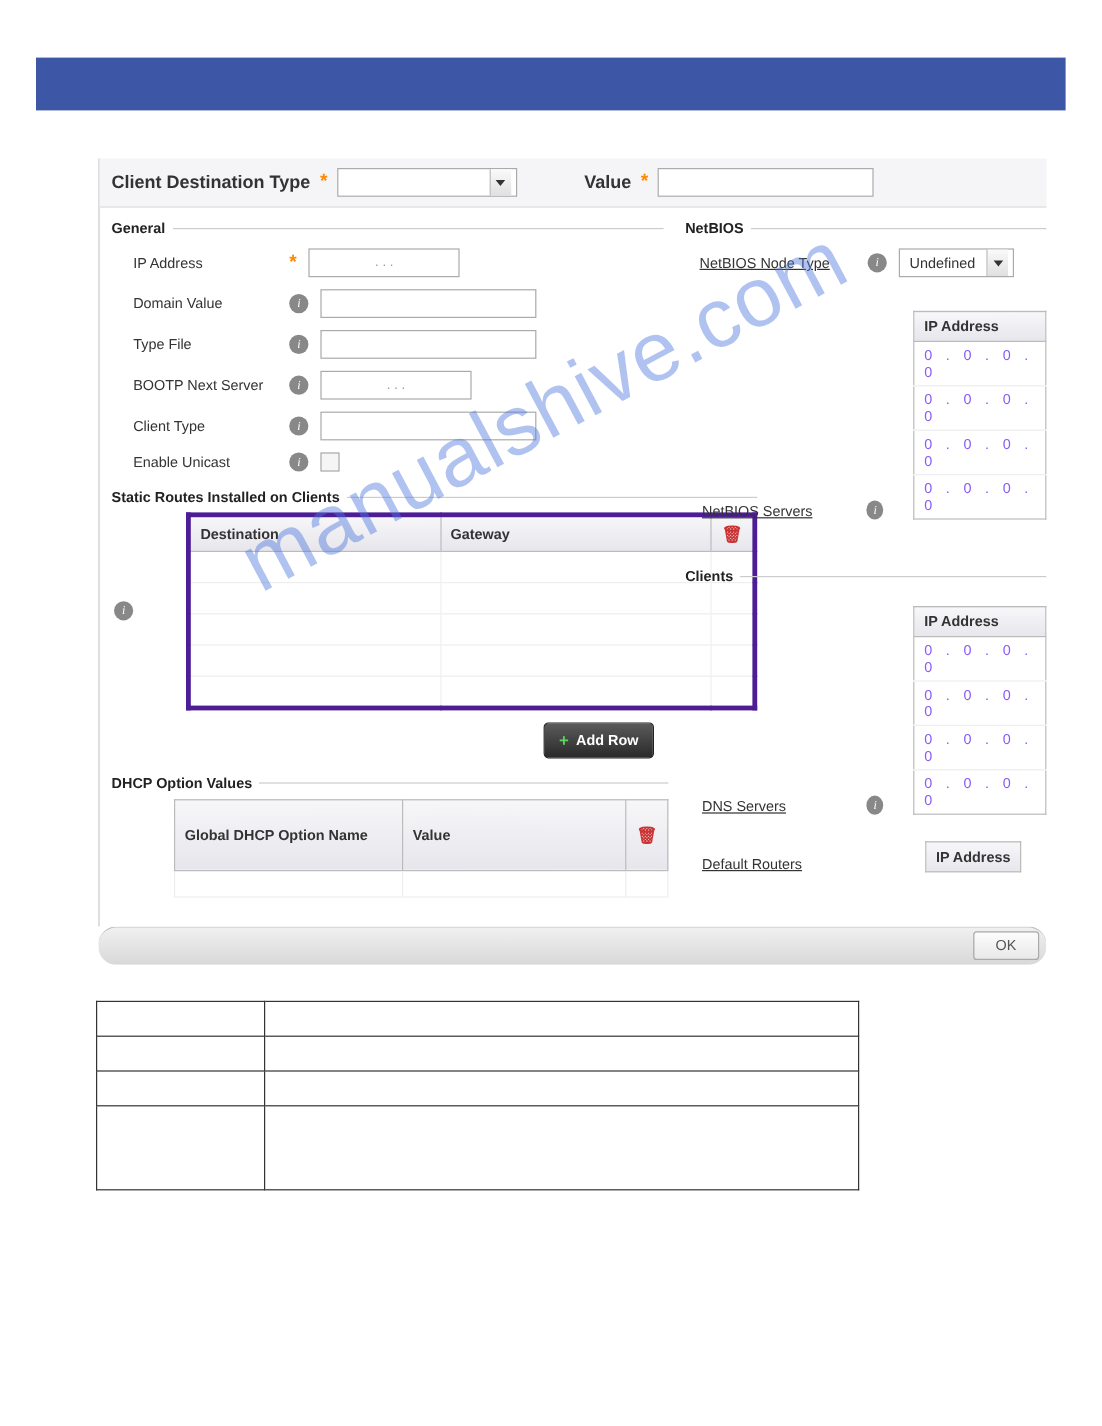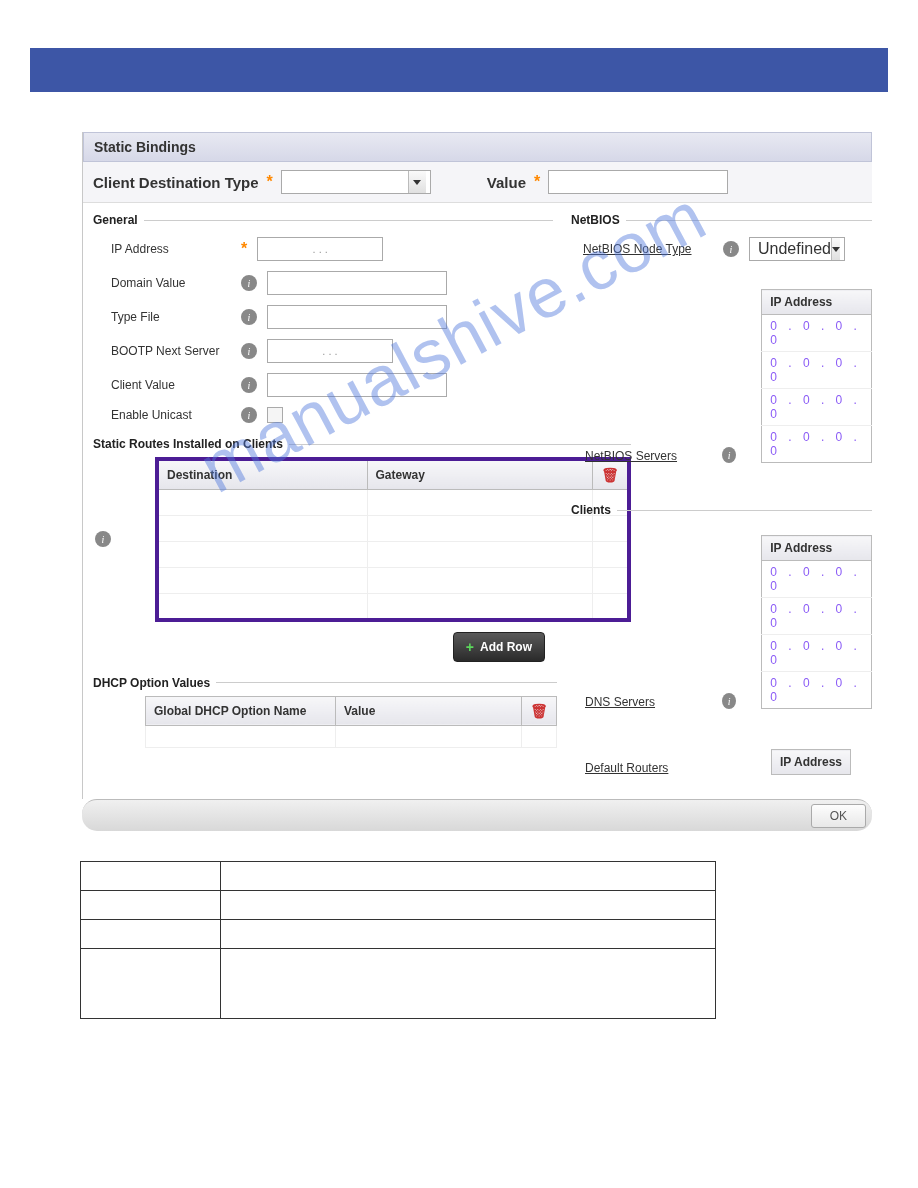--- a/index.html
+++ b/index.html
@@ -3,21 +3,21 @@
 <meta charset="utf-8">
 <style>
   * { box-sizing: border-box; margin: 0; padding: 0; }
   body { font-family: Arial, Helvetica, sans-serif; font-size: 12px; color: #333; background: #fff; width: 918px; }
   .top-bar { background: #3d56a6; height: 44px; margin: 48px 30px 0 30px; }
   .panel { margin: 40px 0 0 82px; width: 790px; border-left: 1px solid #c8c8c8; position: relative; }
   .panel-title { background: linear-gradient(#e8e9f2, #d6d8e8); border: 1px solid #c0c4d8; padding: 6px 10px; font-weight: bold; font-size: 14px; color: #333; }
   .header-row { background: #f5f5f8; border-bottom: 1px solid #ddd; padding: 8px 10px; display: flex; align-items: center; gap: 8px; }
   .header-label { font-weight: bold; font-size: 15px; color: #333; }
   .req { color: #ff8800; font-size: 16px; font-weight: bold; }
-  .dropdown { border: 1px solid #aaa; background: #fff; height: 24px; display: inline-flex; align-items: center; justify-content: space-between; padding: 0 4px 0 8px; font-size: 16px; }
+  .dropdown { border: 1px solid #aaa; background: #fff; height: 24px; display: inline-flex; align-items: center; justify-content: space-between; padding: 0 4px 0 8px; font-size: 12px; }
   .dropdown .caret { background: linear-gradient(#fafafa,#e0e0e0); border-left: 1px solid #bbb; width: 18px; height: 22px; display: flex; align-items: center; justify-content: center; }
   .caret-shape { width:0; height:0; border-left:4px solid transparent; border-right:4px solid transparent; border-top:5px solid #333; }
   .textfield { border: 1px solid #aaa; background: #fff; height: 24px; padding: 0 4px; }
   .content { display: flex; padding: 10px 0 10px 10px; gap: 18px; }
   .col-left { width: 460px; }
   .col-right { flex: 1; }
   fieldset { border: none; border-top: 1px solid #ccc; margin-bottom: 14px; }
   legend { font-weight: bold; color: #222; padding-right: 6px; font-size: 12px; }
   .field-row { display: flex; align-items: center; margin: 10px 0 0 18px; font-size: 12px; color: #333; }
   .field-label { width: 130px; }
@@ -27,21 +27,21 @@
   .checkbox { width: 16px; height: 16px; border: 1px solid #aaa; background:#f5f5f5; }
   .subtable-wrap { display:flex; align-items:center; gap:6px; margin-top:6px; }
   .routes-table { width: 476px; margin-left:28px; border:4px solid #4c1d95; border-collapse:collapse; }
   .routes-table th { background: linear-gradient(#f7f7f9,#e6e6ec); border:1px solid #bbb; text-align:left; padding:6px 8px; font-weight:bold; }
   .routes-table td { border:1px solid #eee; height:26px; }
   .trash { color:#c33; font-size:14px; text-align:center; width:26px; }
   .add-row-btn { background: linear-gradient(#5a5a5a,#2a2a2a); color:#fff; border:1px solid #222; border-radius:4px; padding:6px 12px; font-size:12px; font-weight:bold; display:inline-flex; align-items:center; gap:6px; float:right; margin:4px 86px 0 0; }
   .plus { color:#5cd65c; font-size:14px; }
   .clearfix::after { content:""; display:block; clear:both; }
   .opt-table { width:412px; margin-left:28px; border:1px solid #bbb; border-collapse:collapse; }
-  .opt-table th { background: linear-gradient(#f7f7f9,#e6e6ec); border:1px solid #bbb; text-align:left; padding:6px 8px; font-weight:bold; }
+  .opt-table th { background: linear-gradient(#f7f7f9,#e6e6ec); border:1px solid #bbb; text-align:left; padding:21px 8px; font-weight:bold; }
   .opt-table td { border:1px solid #eee; height:22px; }
   .nb-label { width:140px; display:inline-block;text-decoration:underline; }
   .servers-row { margin:28px 0 0 14px; display:flex; align-items:flex-end; gap:15px; }
   .iptable { border:1px solid #bbb; border-collapse:collapse; }
   .iptable th { background: linear-gradient(#f7f7f9,#e6e6ec); border:1px solid #bbb; text-align:left; padding:5px 8px; font-weight:bold; }
   .iptable td { border-top:1px solid #eee; padding:4px 8px; letter-spacing:4px; color:#8b5cf6; }
   .footer-bar { background:linear-gradient(#f0f0f0,#d8d8d8); border-top:1px solid #bbb; height:32px; margin:0 0 0 82px; width:790px; display:flex; justify-content:flex-end; align-items:center; padding-right:6px;border-radius:15px; }
   .ok-btn { background:linear-gradient(#fdfdfd,#e8e8e8); border:1px solid #aaa; border-radius:3px; padding:4px 18px; font-size:12px; color:#555; }
   .watermark { position:absolute; left:90px; top:170px; font-size:70px; color:rgba(80,120,220,0.45); transform:rotate(-28deg); pointer-events:none; letter-spacing:1px; font-family: 'Segoe Script', cursive, sans-serif; }
   .param-table { border-collapse:collapse; margin:30px 0 40px 80px; width:636px; }
@@ -49,21 +49,20 @@
   .param-table td.c1 { width:140px; }
 </style>
 </head>
 <body>
 
 <div class="top-bar"></div>
 
 <div class="panel">
   <div class="watermark">manualshive.com</div>
 
-  <div class="panel-title">Static Bindings</div>
 
   <div class="header-row">
     <span class="header-label">Client Destination Type</span>
     <span class="req">*</span>
     <div class="dropdown" style="width:150px">
       <span></span>
       <span class="caret">
           <span class="caret-shape"></span>
         </span>
     </div>
@@ -96,21 +95,21 @@
           <input class="txt-input" value="" style="">
         </div>
         <div class="field-row">
           <span class="field-label">BOOTP Next Server</span>
           <span class="info-icon">i</span>
           <div class="ip-input">
               <span>.   .   .</span>
             </div>
         </div>
         <div class="field-row">
-          <span class="field-label">Client Value</span>
+          <span class="field-label">Client Type</span>
           <span class="info-icon">i</span>
           <input class="txt-input" value="" style="">
         </div>
         <div class="field-row">
           <span class="field-label">Enable Unicast</span>
           <span class="info-icon">i</span>
           <div class="checkbox"></div>
         </div>
       </fieldset>
 
@@ -240,21 +239,21 @@
                 </tr>
             <tr>
                   <td>0 . 0 . 0 . 0</td>
                 </tr>
             <tr>
                   <td>0 . 0 . 0 . 0</td>
                 </tr>
           </tbody>
             </table>
         </div>
-        <div class="servers-row" style="margin-top:40px">
+        <div class="servers-row" style="margin-top:22px">
           <span class="nb-label">Default Routers</span>
           <span style="width:16px"></span>
           <table class="iptable">
             <tbody>
                 <tr>
                   <th>IP Address</th>
                 </tr>
           </tbody>
             </table>
         </div>

